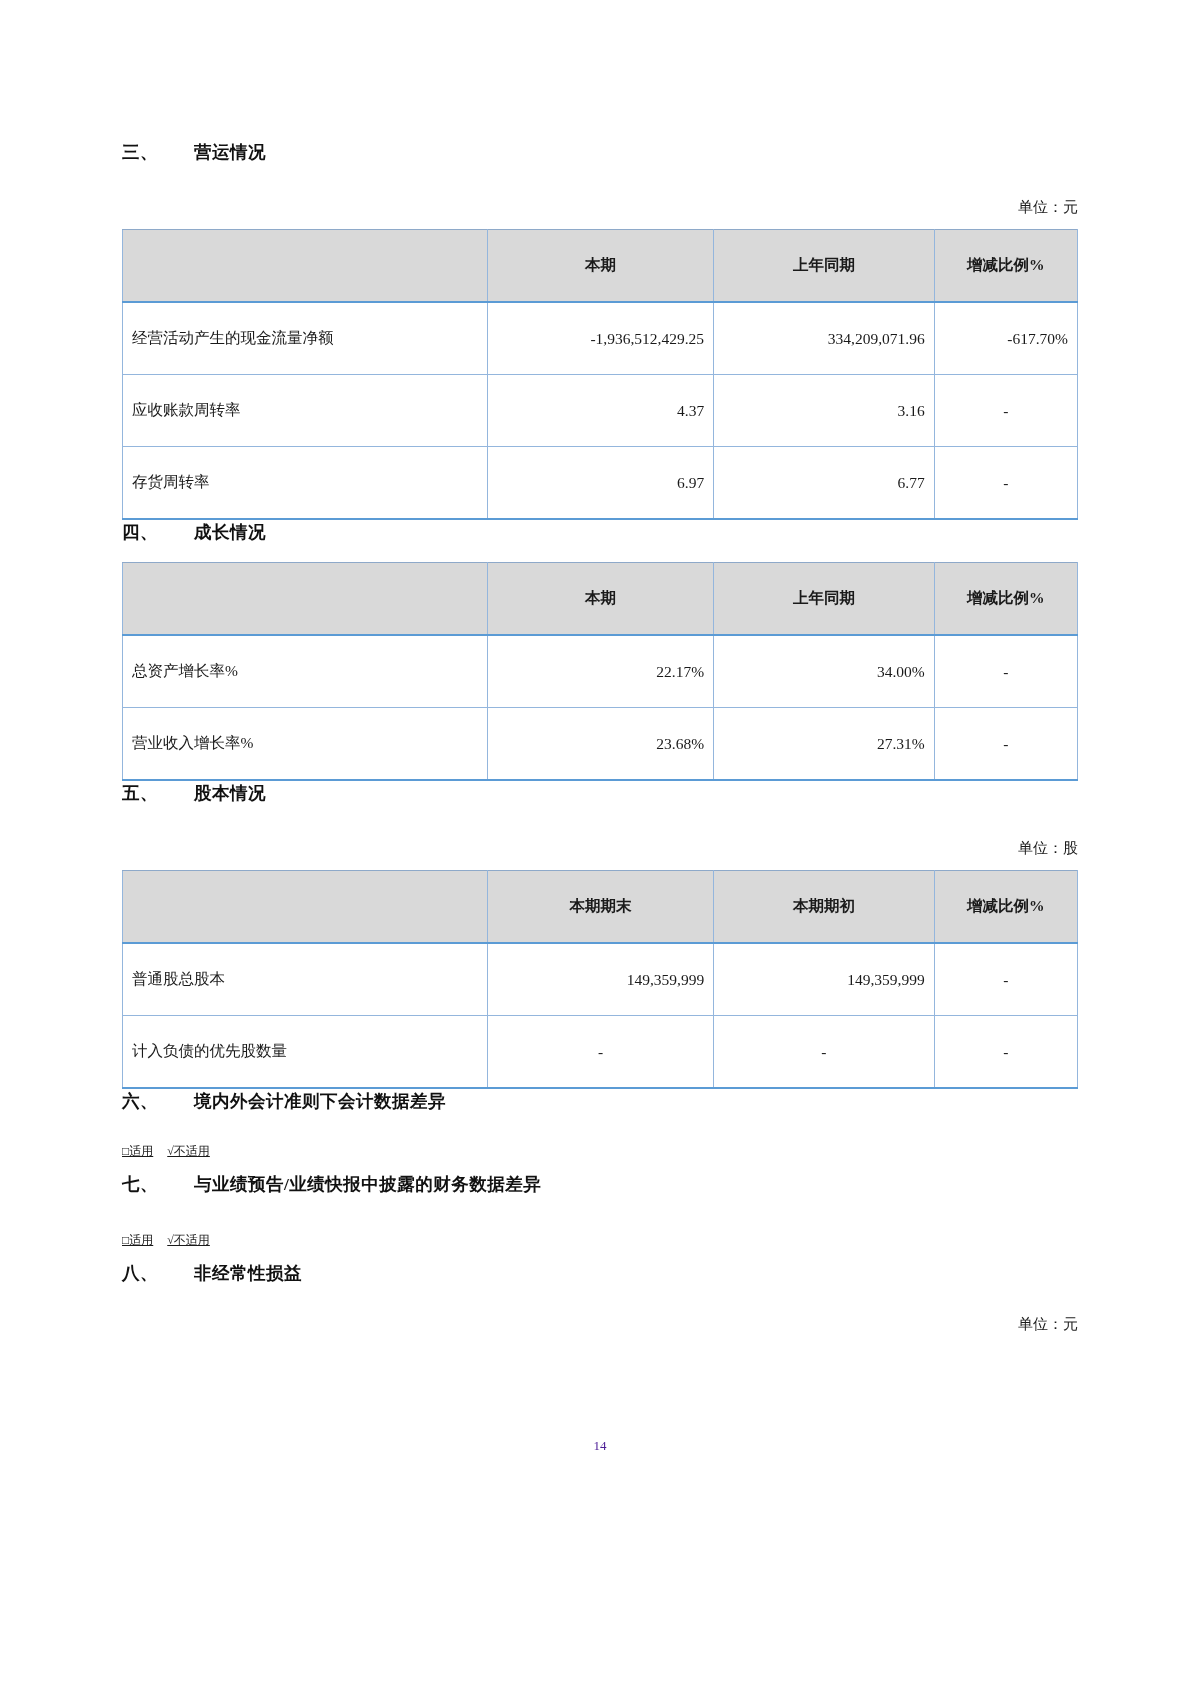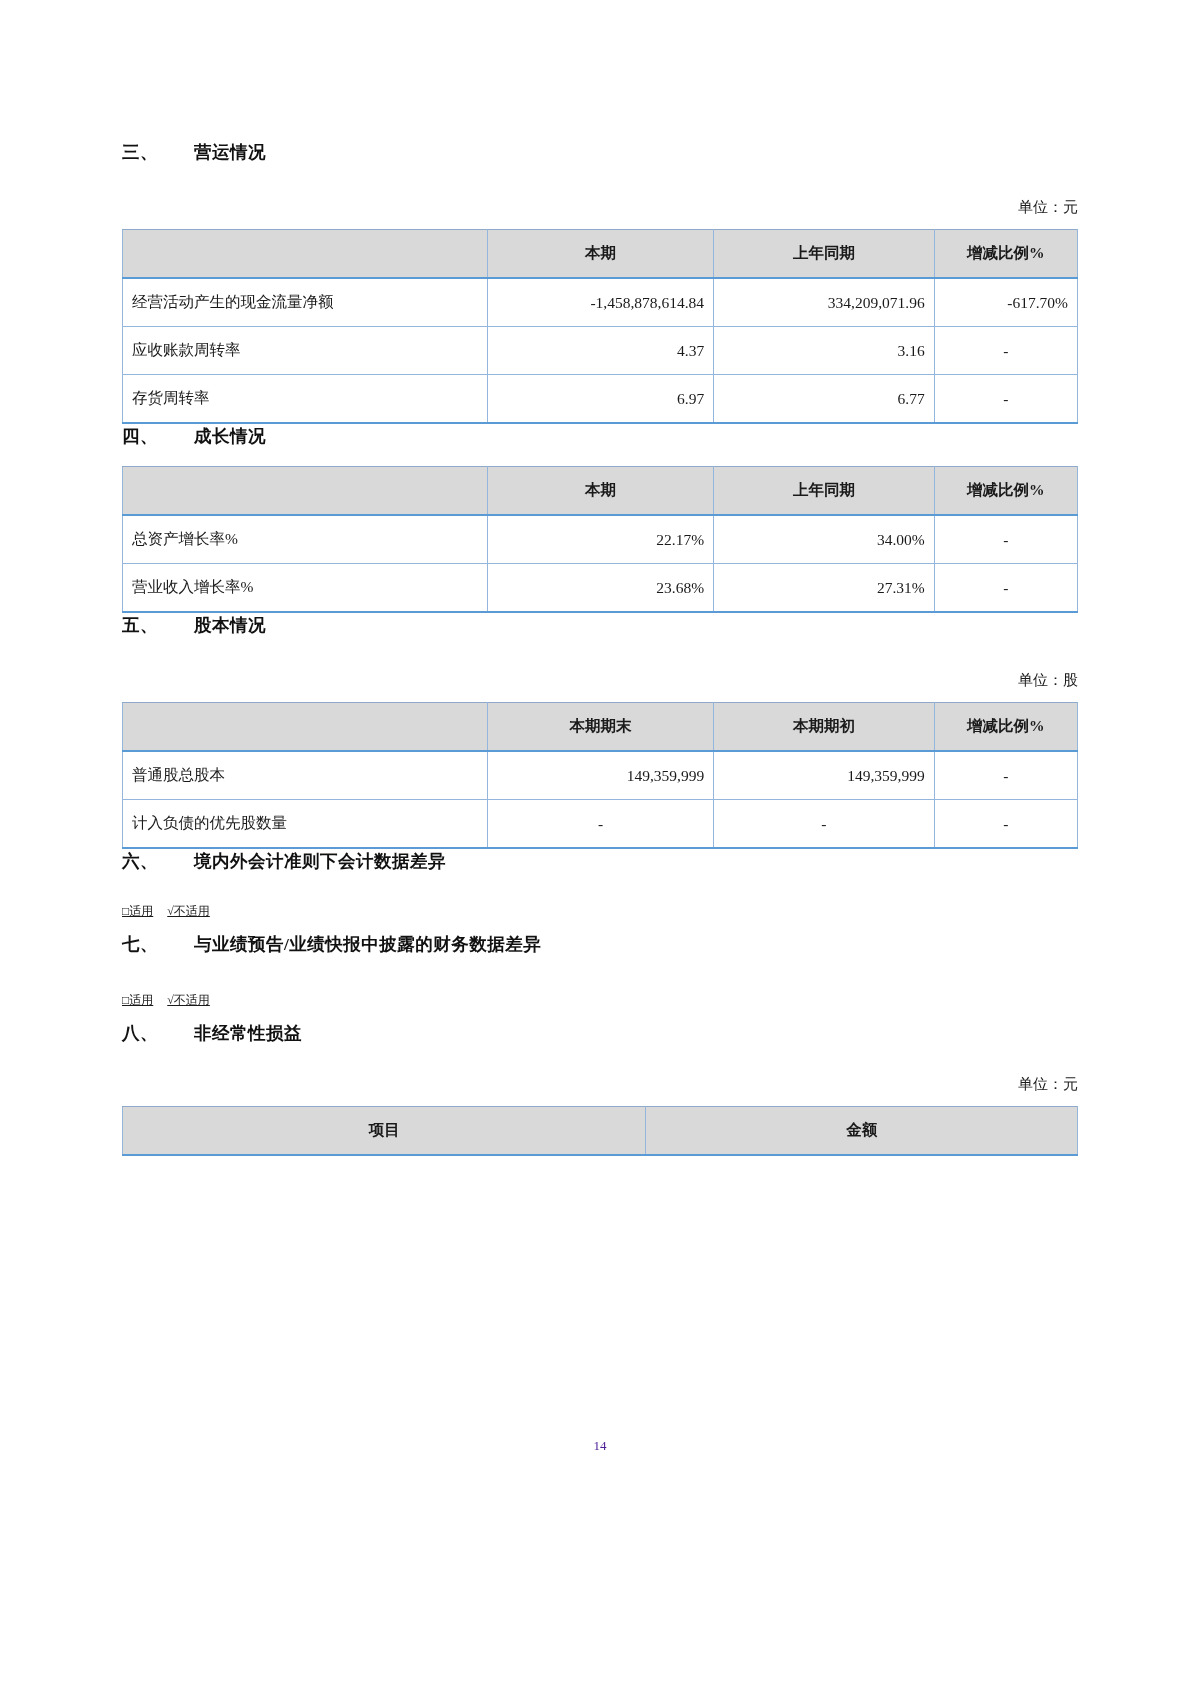--- a/index.html
+++ b/index.html
@@ -30,21 +30,21 @@
   .mt-check2 { margin-top:36px; }
   .mt-t2     { margin-top:18px; }
 
   table.fin {
     width:100%; border-collapse:collapse; table-layout:fixed;
     font-size:15.5px;
   }
   table.fin th, table.fin td {
     border:1px solid #94b6dd;
     height:39px;
-    padding:4px 9px;
+    padding:16px 9px;
     overflow:hidden; white-space:nowrap;
   }
   table.fin thead th {
     background:#d9d9d9;
     font-weight:bold; text-align:center;
     border-bottom:2px solid #5b9bd5;
     border-top:1px solid #8ea9c9;
   }
   table.fin tbody tr:last-child td { border-bottom:2px solid #5b9bd5;font-family:Liberation Serif, serif; }
   td.c-label { text-align:left; }
@@ -80,21 +80,21 @@
           <tr>
             <th></th>
             <th>本期</th>
             <th>上年同期</th>
             <th>增减比例%</th>
           </tr>
         </thead>
         <tbody>
           <tr>
             <td class="c-label">经营活动产生的现金流量净额</td>
-            <td class="c-num">-1,458,878,614.84</td>
+            <td class="c-num">-1,936,512,429.25</td>
             <td class="c-num">334,209,071.96</td>
             <td class="c-num">-617.70%</td>
           </tr>
           <tr>
             <td class="c-label">应收账款周转率</td>
             <td class="c-num">4.37</td>
             <td class="c-num">3.16</td>
             <td class="c-dash">-</td>
           </tr>
           <tr>
@@ -191,29 +191,15 @@
     <span class="sec-num">七、</span><span>与业绩预告/业绩快报中披露的财务数据差异</span>
   </h2>
   <p class="applicability mt-check2">
     <span class="opt">□适用</span><span>√不适用</span>
   </p>
 
   <h2 class="sec-heading mt-sec-sm">
     <span class="sec-num">八、</span><span>非经常性损益</span>
   </h2>
   <p class="unit-label mt-check">单位：元</p>
-  <div class="mt-table">
-      <table class="fin">
-        <colgroup>
-          <col style="width: 54.8%;">
-          <col style="width: 45.2%;">
-        </colgroup>
-        <thead>
-          <tr>
-            <th>项目</th>
-            <th>金额</th>
-          </tr>
-        </thead>
-      </table>
-    </div>
 
   <div class="page-number">14</div>
 </div>
 
 </body></html>

